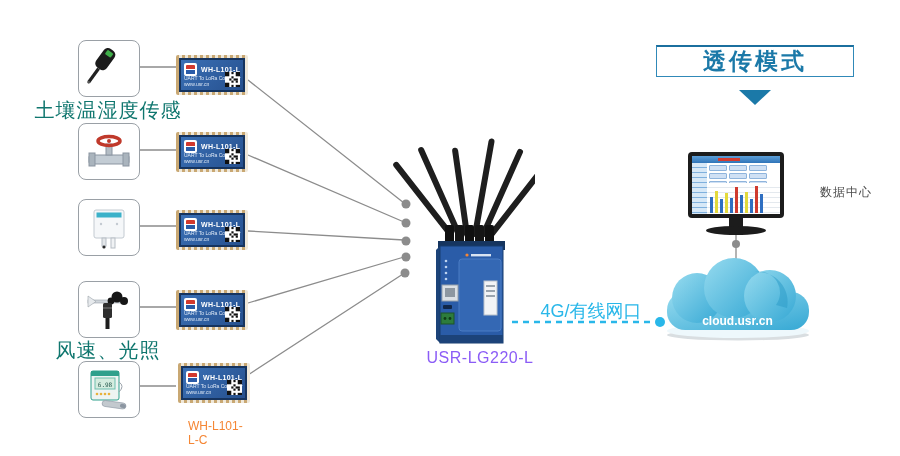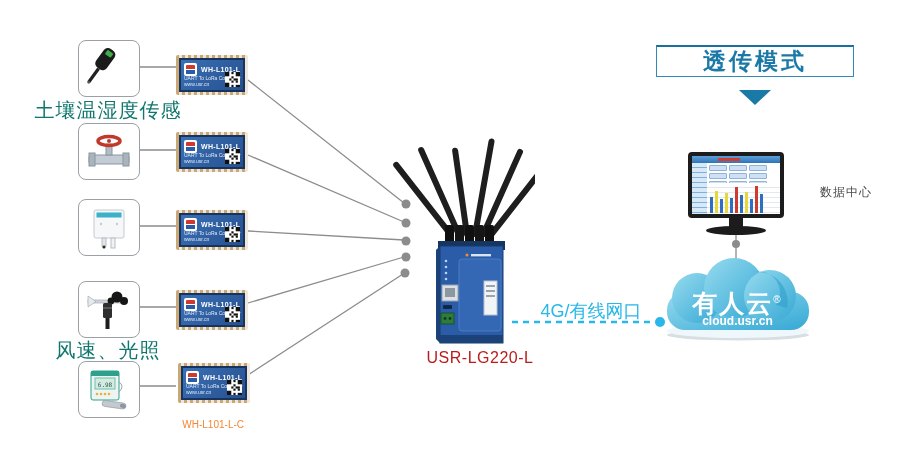--- a/index.html
+++ b/index.html
@@ -21,33 +21,33 @@
   .mod-logo{position:absolute;left:3px;top:3px;width:13px;height:13px;background:#fff;
             border-radius:2px;display:flex;flex-direction:column;align-items:center;
             justify-content:center;gap:1px;}
   .mod-logo .lg-red{width:9px;height:4px;background:#d2392e;border-radius:1px 1px 0 0;}
   .mod-logo .lg-blue{width:9px;height:4px;background:#2b5ca8;}
   .mod-name{position:absolute;left:20px;top:6px;font-size:7px;font-weight:bold;color:#fff;
             letter-spacing:.3px;}
   .mod-l1{position:absolute;left:3px;bottom:9px;font-size:5px;color:#dfe9f6;transform-origin:left;}
   .mod-l2{position:absolute;left:3px;bottom:3px;font-size:5px;color:#dfe9f6;}
   .mod-qr{position:absolute;right:3px;bottom:3px;width:15px;height:15px;background:#fff;}
-  .mod-caption{position:absolute;left:180px;top:419px;width:64px;text-align:right;
-               font-size:10px;color:#F58634;}
+  .mod-caption{position:absolute;left:188px;top:419px;width:64px;text-align:left;
+               font-size:12px;color:#F58634;}
   
   .banner{position:absolute;left:656px;top:45px;width:198px;height:32px;box-sizing:border-box;
           background:#fff;border:1px solid #3089b8;border-top:2px solid #1b6f9e;
           display:flex;align-items:center;justify-content:center;}
   .banner-text{font-size:23px;font-weight:bold;color:#1b79a8;letter-spacing:3px;}
   .banner-arrow{position:absolute;left:739px;top:90px;width:0;height:0;
                 border-left:16px solid transparent;border-right:16px solid transparent;
                 border-top:15px solid #1b79a8;}
   
   .gateway-label{position:absolute;left:410px;top:349px;width:140px;text-align:center;
-                 font-size:16px;color:#b91c1c;letter-spacing:.5px;}
+                 font-size:16px;color:#8b5cf6;letter-spacing:.5px;}
   .link-label{position:absolute;left:511px;top:299px;width:160px;text-align:center;
               font-size:18px;color:#29B7E9;}
   .dc-label{position:absolute;left:788px;top:184px;font-size:12px;color:#4a4a4a;letter-spacing:1px;margin-left:32px;}
   
   .monitor{position:absolute;left:688px;top:152px;width:96px;height:66px;background:#1c1c1c;
            border-radius:4px;box-sizing:border-box;padding:4px;}
   .m-screen{width:100%;height:100%;background:#eef4fb;display:flex;flex-direction:column;overflow:hidden;}
   .m-titlebar{height:7px;background:linear-gradient(#5d9fd8,#2f74b8);position:relative;flex:none;}
   .m-titlebar .m-tdash{position:absolute;left:30%;top:2px;width:22px;height:3px;background:#d43c30;}
   .m-body{flex:1;display:flex;}
@@ -272,21 +272,20 @@
       </linearGradient>
     </defs>
     <ellipse cx="83" cy="77" rx="71" ry="5.5" fill="#d9dee1"></ellipse>
     <ellipse cx="83" cy="73" rx="71" ry="7" fill="#eef8fc"></ellipse>
     <rect x="12" y="34" width="142" height="38" rx="18" fill="url(#cg)"></rect>
     <circle cx="42" cy="40" r="25" fill="url(#cg)"></circle>
     <circle cx="79" cy="30" r="30" fill="url(#cg)"></circle>
     <circle cx="115" cy="38" r="26" fill="url(#cg)"></circle>
     <path d="M100,14 a30,30 0 0 1 32,36 l-11,-3 a21,21 0 0 0 -21,-33 z" fill="#2d9cc9" opacity=".55"></path>
   </svg>
-  <div class="cloud-name"><span>有人云</span><sup>®</sup></div>
   <div class="cloud-domain">cloud.usr.cn</div>
 
 <div class="module" style="left: 176px; top: 55px;">
     <div class="mod-pcb">
       <div class="mod-face">
         <div class="mod-logo">
           <div class="lg-red"></div>
             <div class="lg-blue"></div>
         </div>
         <div class="mod-name">WH-L101-L</div>

